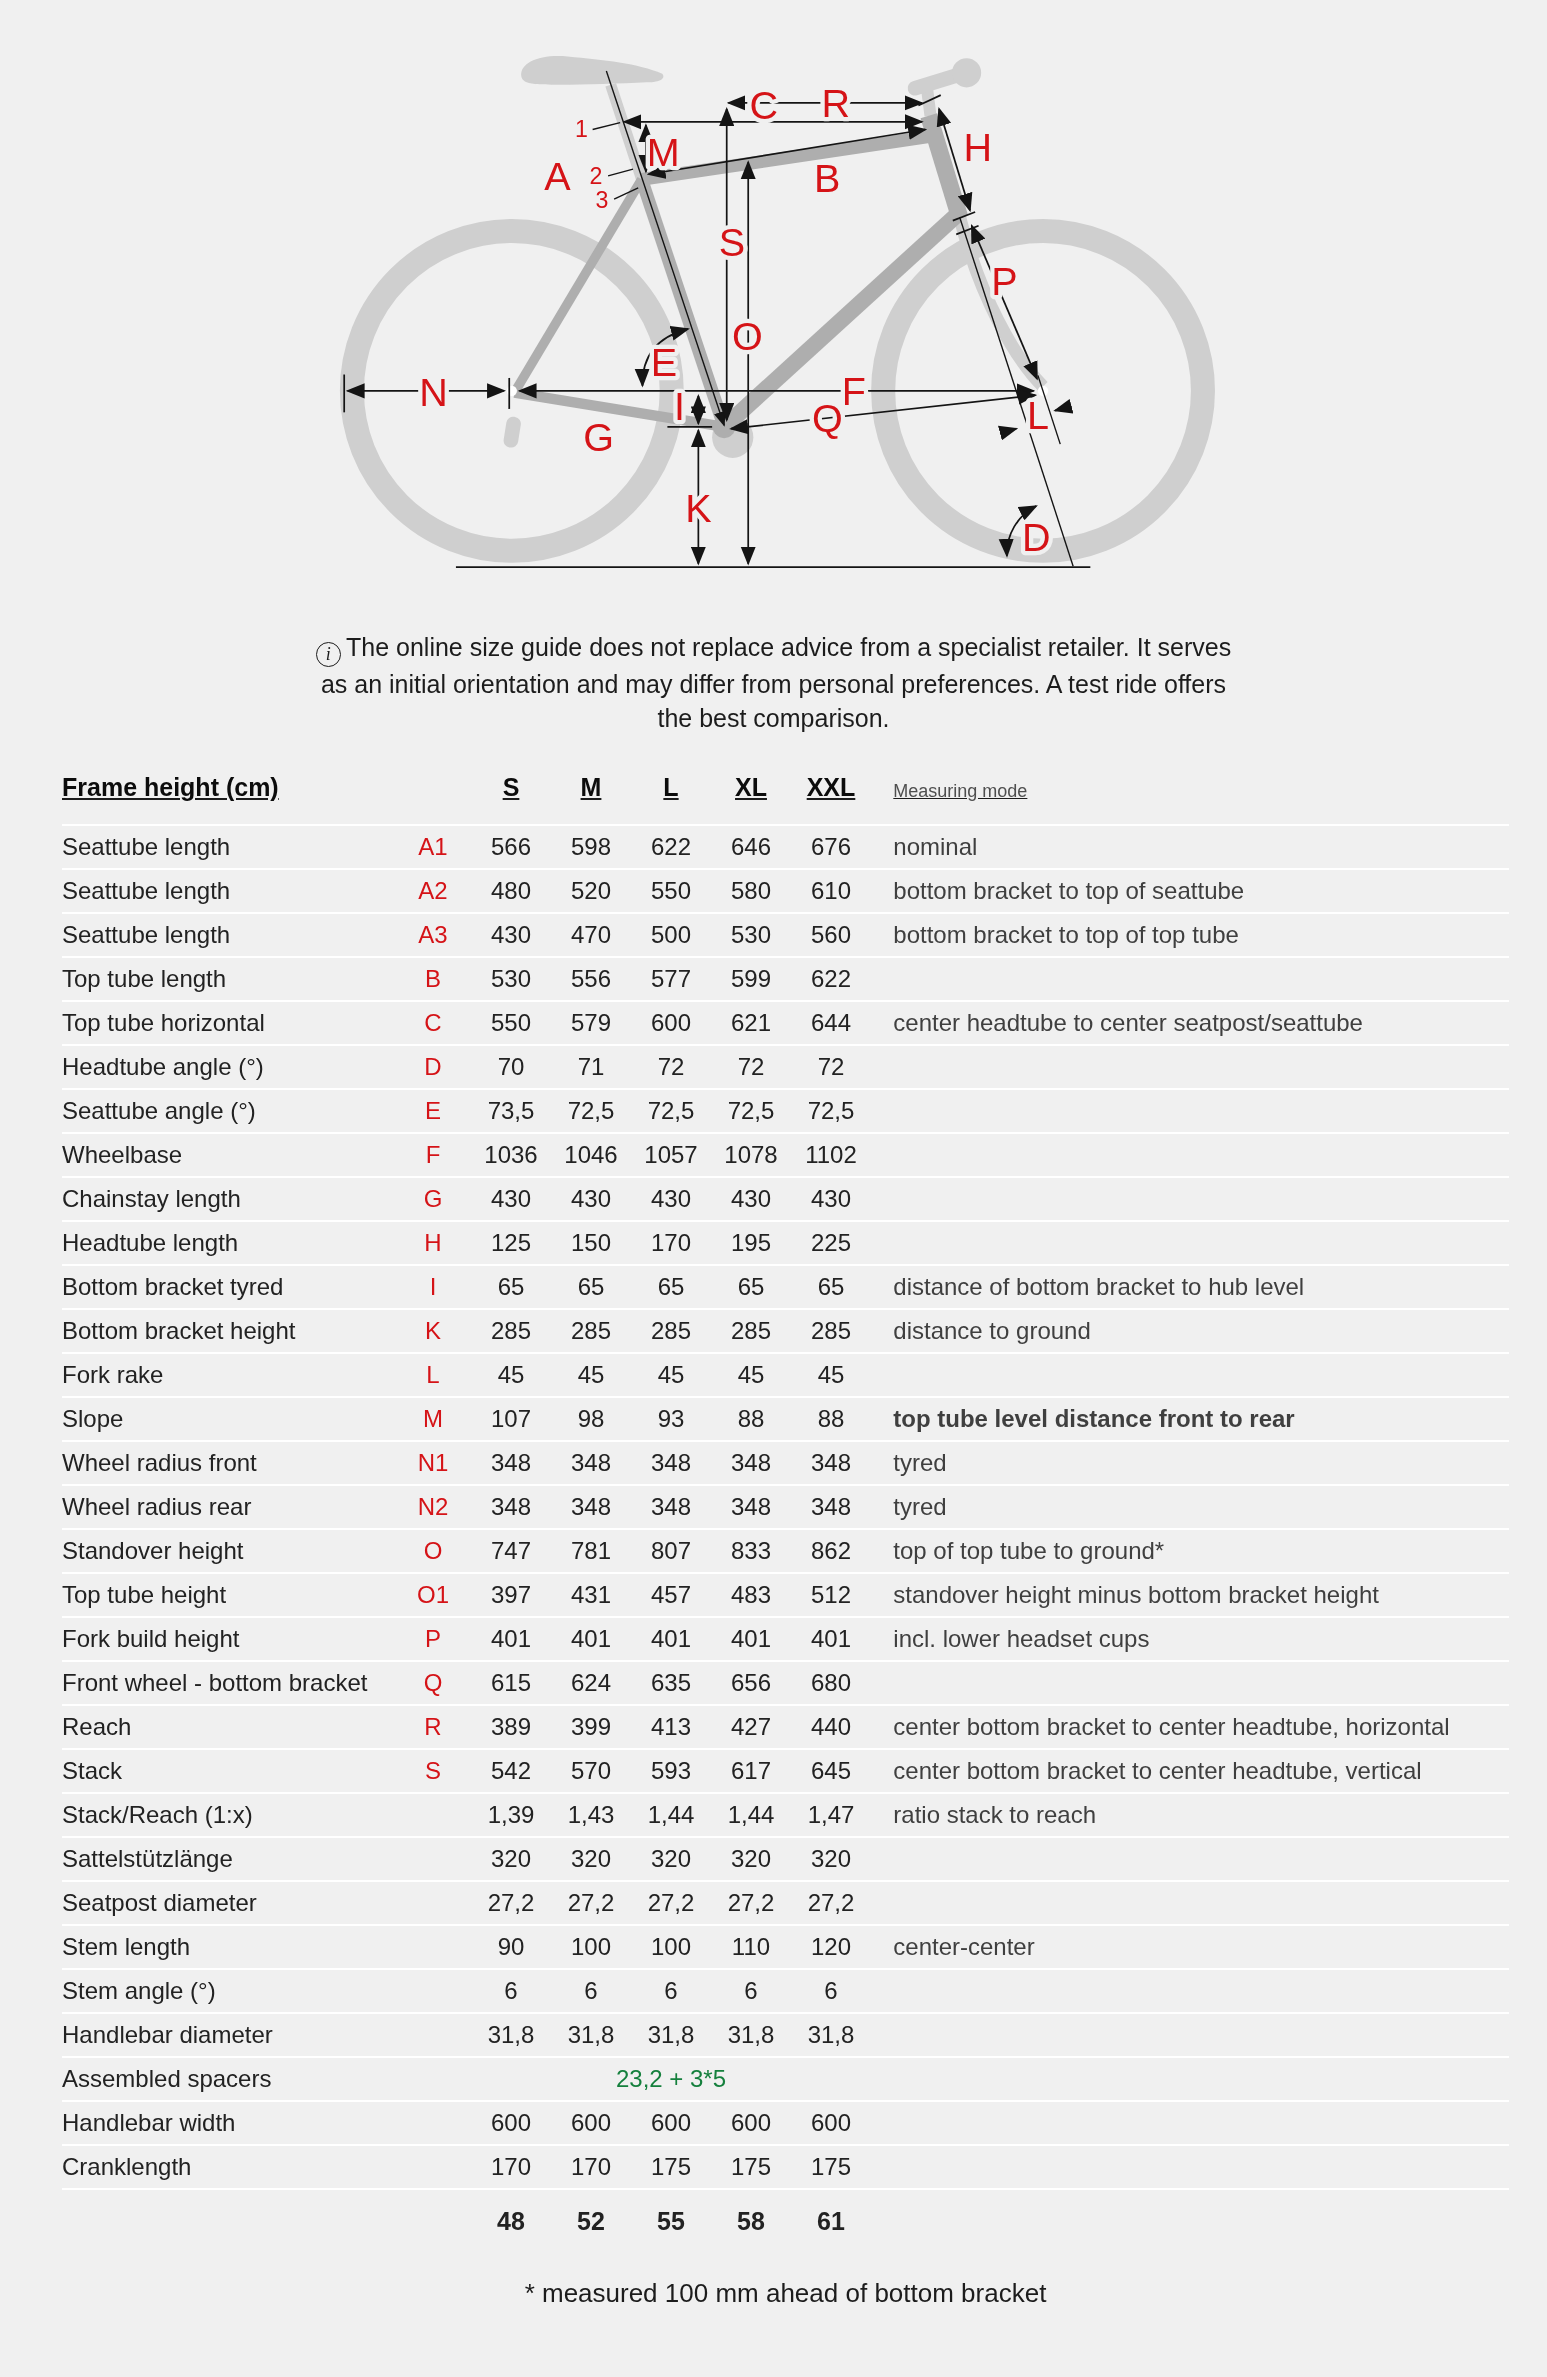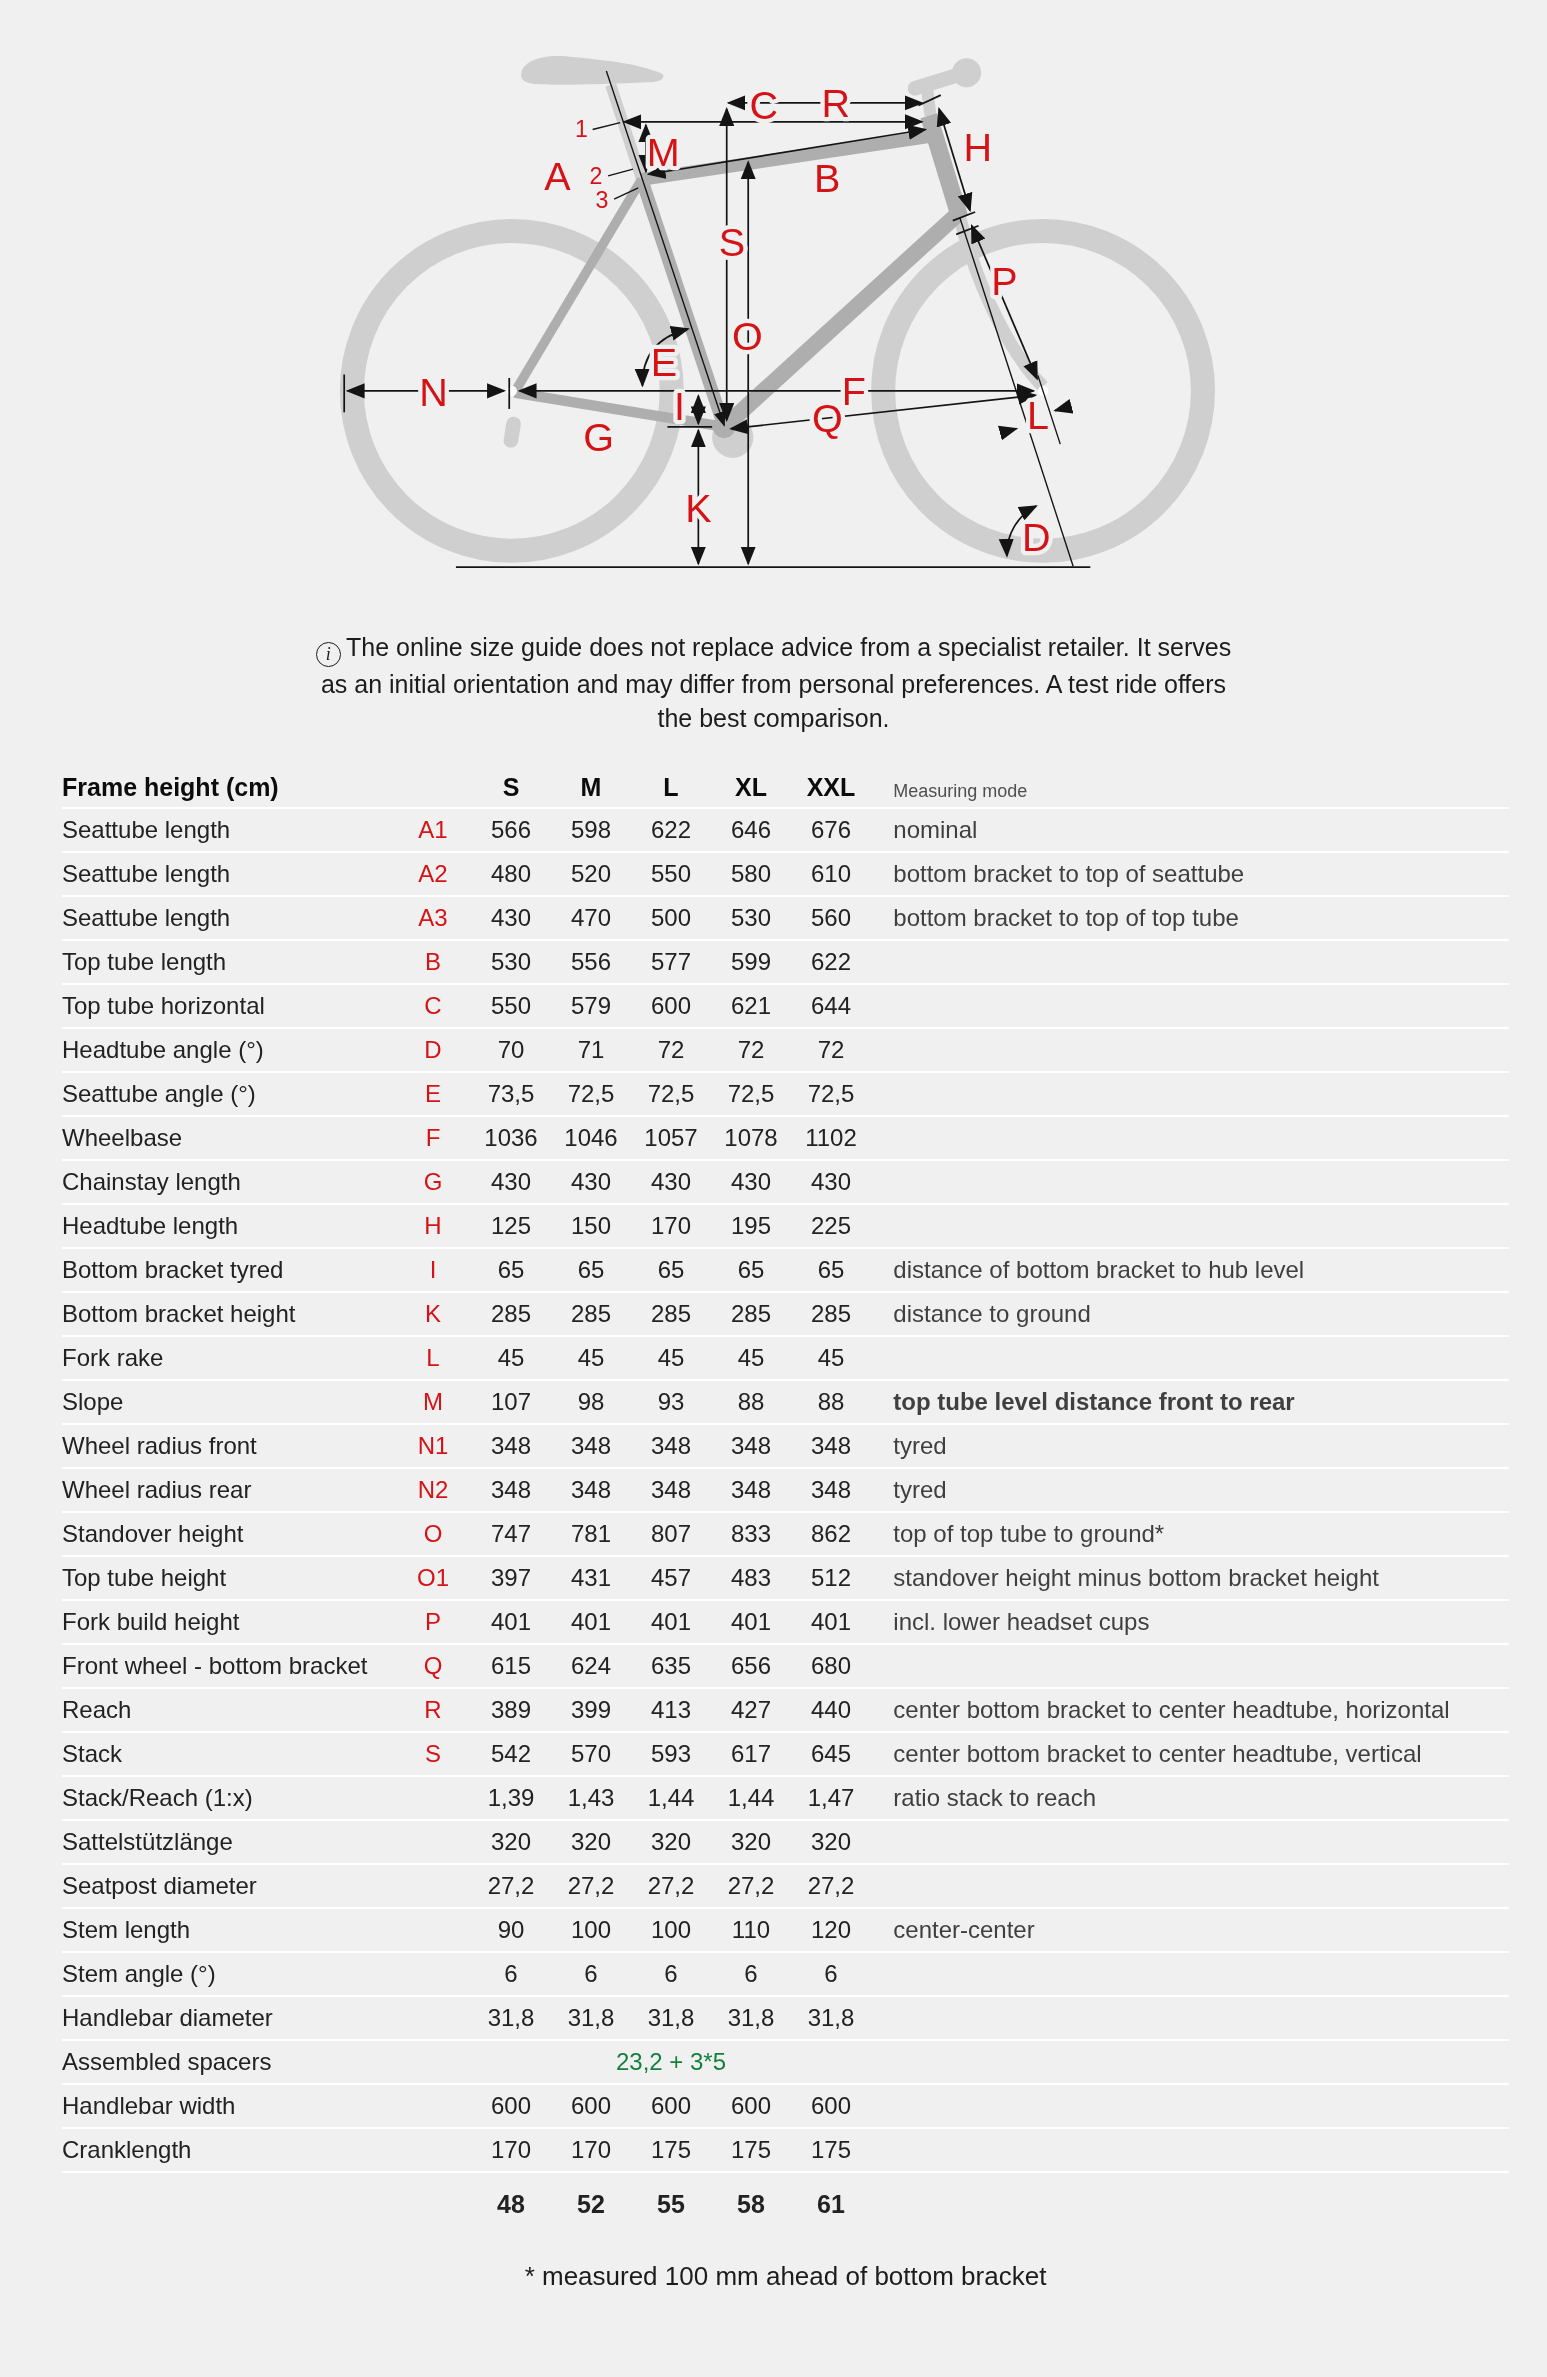--- a/index.html
+++ b/index.html
@@ -34,21 +34,21 @@
     font-family:"Liberation Serif","DejaVu Serif",serif;font-style:italic;
     font-size:18px;line-height:22.3px;text-align:center;vertical-align:-4.3px;margin-right:5.2px;
   }
   
   .geo-table{width:1447px;margin:26px 39px 0 62px;}
   .trow,.thead,.tfoot-sizes{
     display:grid;
     grid-template-columns:333px 76px repeat(5,80px) 1fr;
     align-items:center;
   }
-  .thead{height:41px;padding-bottom:5px;border-bottom:2.6px solid #ffffff;align-items:end;}
+  .thead{height:41px;padding-bottom:22px;border-bottom:2.6px solid #ffffff;align-items:end;text-decoration:underline;}
   .trow{height:42px;border-bottom:2.6px solid #ffffff;font-size:24px;}
   .cell-label{text-align:left;color:#222;}
   .cell-letter{text-align:center;color:#d51317;}
   .cell-val{text-align:center;color:#222;}
   .cell-mode{text-align:left;padding-left:22.3px;color:#3f3f3f;}
   .cell-span{grid-column:3 / 8;text-align:center;color:#15803d;}
   .thead .cell-label{font-weight:bold;font-size:25px;color:#0c0c0c;}
   .thead .cell-val{font-weight:bold;font-size:25px;color:#0c0c0c;}
   .thead .cell-mode{font-weight:normal;font-size:18px;color:#4f4f4f;}
   .tfoot-sizes{height:62px;font-size:25px;font-weight:bold;color:#0c0c0c;}
@@ -212,20 +212,21 @@
         <div class="cell-mode" style="grid-column: 8;"></div>
       </div>
       <div class="trow">
         <div class="cell-label">Top tube horizontal</div>
         <div class="cell-letter">C</div>
         <div class="cell-val">550</div>
         <div class="cell-val">579</div>
         <div class="cell-val">600</div>
         <div class="cell-val">621</div>
         <div class="cell-val">644</div>
+        <div class="cell-mode" style="grid-column: 8;">center headtube to center seatpost/seattube</div>
       </div>
       <div class="trow">
         <div class="cell-label">Headtube angle (°)</div>
         <div class="cell-letter">D</div>
         <div class="cell-val">70</div>
         <div class="cell-val">71</div>
         <div class="cell-val">72</div>
         <div class="cell-val">72</div>
         <div class="cell-val">72</div>
         <div class="cell-mode" style="grid-column: 8;"></div>

